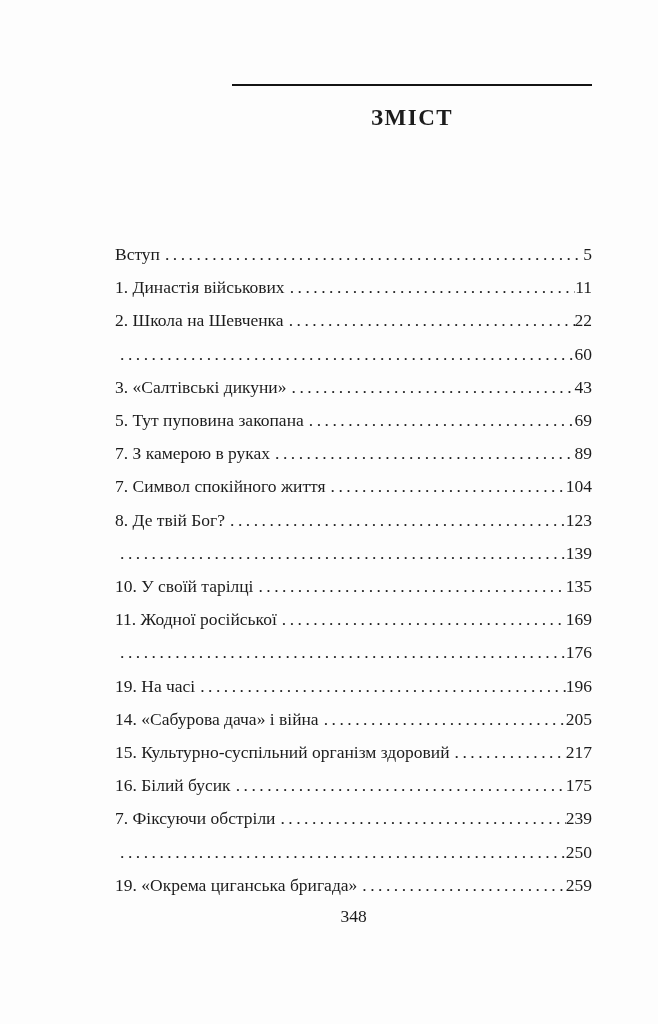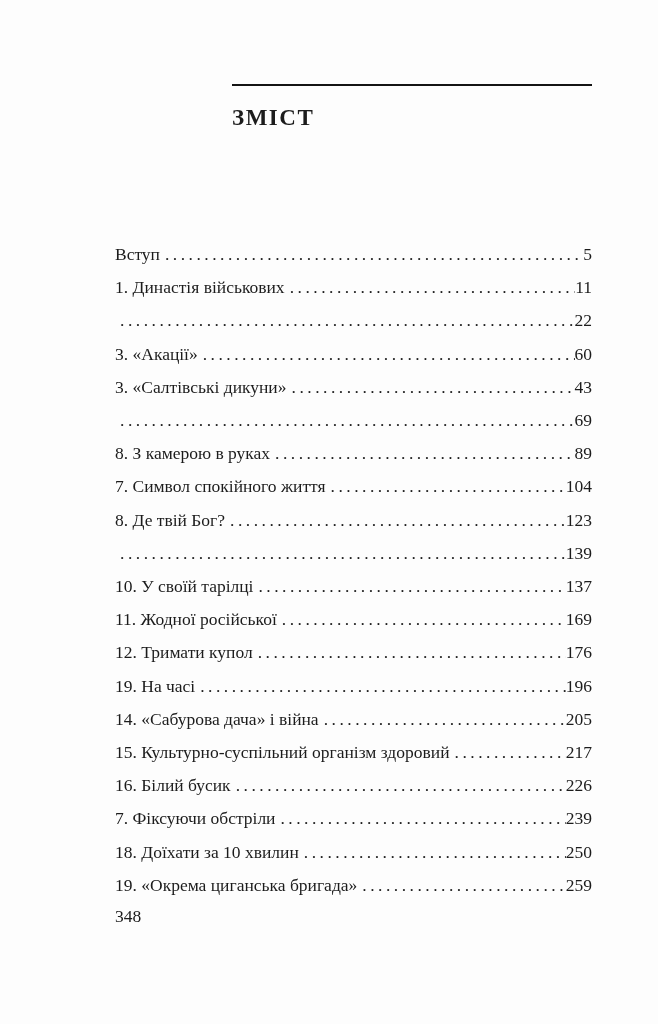--- a/index.html
+++ b/index.html
@@ -25,20 +25,21 @@
     height: 2px;
     background: #141414;
     margin-left: 117px;
   }
   .title {
     font-size: 23px;
     font-weight: bold;
     letter-spacing: 1.5px;
     margin: 18px 0 0 117px;
     line-height: 28px;
+    text-align: center;
   }
   .toc {
     margin-top: 106px;
   }
   .entry {
     display: flex;
     align-items: flex-start;
     font-size: 17.5px;
     line-height: 33.2px;
   }
@@ -57,21 +58,21 @@
   }
   .pg {
     white-space: nowrap;
     flex: 0 0 auto;
   }
   .footer {
     position: absolute;
     left: 115px;
     right: 66px;
     top: 906px;
-    text-align: left;
+    text-align: center;
     font-size: 17.5px;
   }
 </style>
 </head>
 <body>
 
 <div class="page">
   <div class="rule"></div>
   <div class="title">ЗМІСТ</div>
   <div class="toc">
@@ -79,68 +80,68 @@
         <span class="label">Вступ</span>
         <span class="dots" aria-hidden="true">..........................................................................................</span>
         <span class="pg">5</span>
       </div>
       <div class="entry">
         <span class="label">1. Династія військових</span>
         <span class="dots" aria-hidden="true">..........................................................................................</span>
         <span class="pg">11</span>
       </div>
       <div class="entry">
+        <span class="label">2. Школа на Шевченка</span>
         <span class="dots" aria-hidden="true">..........................................................................................</span>
         <span class="pg">22</span>
       </div>
       <div class="entry">
-        <span class="label">3. «Акації»</span>
         <span class="dots" aria-hidden="true">..........................................................................................</span>
         <span class="pg">60</span>
       </div>
       <div class="entry">
         <span class="label">3. «Салтівські дикуни»</span>
         <span class="dots" aria-hidden="true">..........................................................................................</span>
         <span class="pg">43</span>
       </div>
       <div class="entry">
+        <span class="label">5. Тут пуповина закопана</span>
         <span class="dots" aria-hidden="true">..........................................................................................</span>
         <span class="pg">69</span>
       </div>
       <div class="entry">
-        <span class="label">8. З камерою в руках</span>
+        <span class="label">7. З камерою в руках</span>
         <span class="dots" aria-hidden="true">..........................................................................................</span>
         <span class="pg">89</span>
       </div>
       <div class="entry">
         <span class="label">7. Символ спокійного життя</span>
         <span class="dots" aria-hidden="true">..........................................................................................</span>
         <span class="pg">104</span>
       </div>
       <div class="entry">
         <span class="label">8. Де твій Бог?</span>
         <span class="dots" aria-hidden="true">..........................................................................................</span>
         <span class="pg">123</span>
       </div>
       <div class="entry">
         <span class="dots" aria-hidden="true">..........................................................................................</span>
         <span class="pg">139</span>
       </div>
       <div class="entry">
         <span class="label">10. У своїй тарілці</span>
         <span class="dots" aria-hidden="true">..........................................................................................</span>
-        <span class="pg">137</span>
+        <span class="pg">135</span>
       </div>
       <div class="entry">
         <span class="label">11. Жодної російської</span>
         <span class="dots" aria-hidden="true">..........................................................................................</span>
         <span class="pg">169</span>
       </div>
       <div class="entry">
-        <span class="label">12. Тримати купол</span>
         <span class="dots" aria-hidden="true">..........................................................................................</span>
         <span class="pg">176</span>
       </div>
       <div class="entry">
         <span class="label">19. На часі</span>
         <span class="dots" aria-hidden="true">..........................................................................................</span>
         <span class="pg">196</span>
       </div>
       <div class="entry">
         <span class="label">14. «Сабурова дача» і війна</span>
@@ -148,29 +149,28 @@
         <span class="pg">205</span>
       </div>
       <div class="entry">
         <span class="label">15. Культурно-суспільний організм здоровий</span>
         <span class="dots" aria-hidden="true">..........................................................................................</span>
         <span class="pg">217</span>
       </div>
       <div class="entry">
         <span class="label">16. Білий бусик</span>
         <span class="dots" aria-hidden="true">..........................................................................................</span>
-        <span class="pg">226</span>
+        <span class="pg">175</span>
       </div>
       <div class="entry">
         <span class="label">7. Фіксуючи обстріли</span>
         <span class="dots" aria-hidden="true">..........................................................................................</span>
         <span class="pg">239</span>
       </div>
       <div class="entry">
-        <span class="label">18. Доїхати за 10 хвилин</span>
         <span class="dots" aria-hidden="true">..........................................................................................</span>
         <span class="pg">250</span>
       </div>
       <div class="entry">
         <span class="label">19. «Окрема циганська бригада»</span>
         <span class="dots" aria-hidden="true">..........................................................................................</span>
         <span class="pg">259</span>
       </div>
     </div>
   <div class="footer">348</div>

